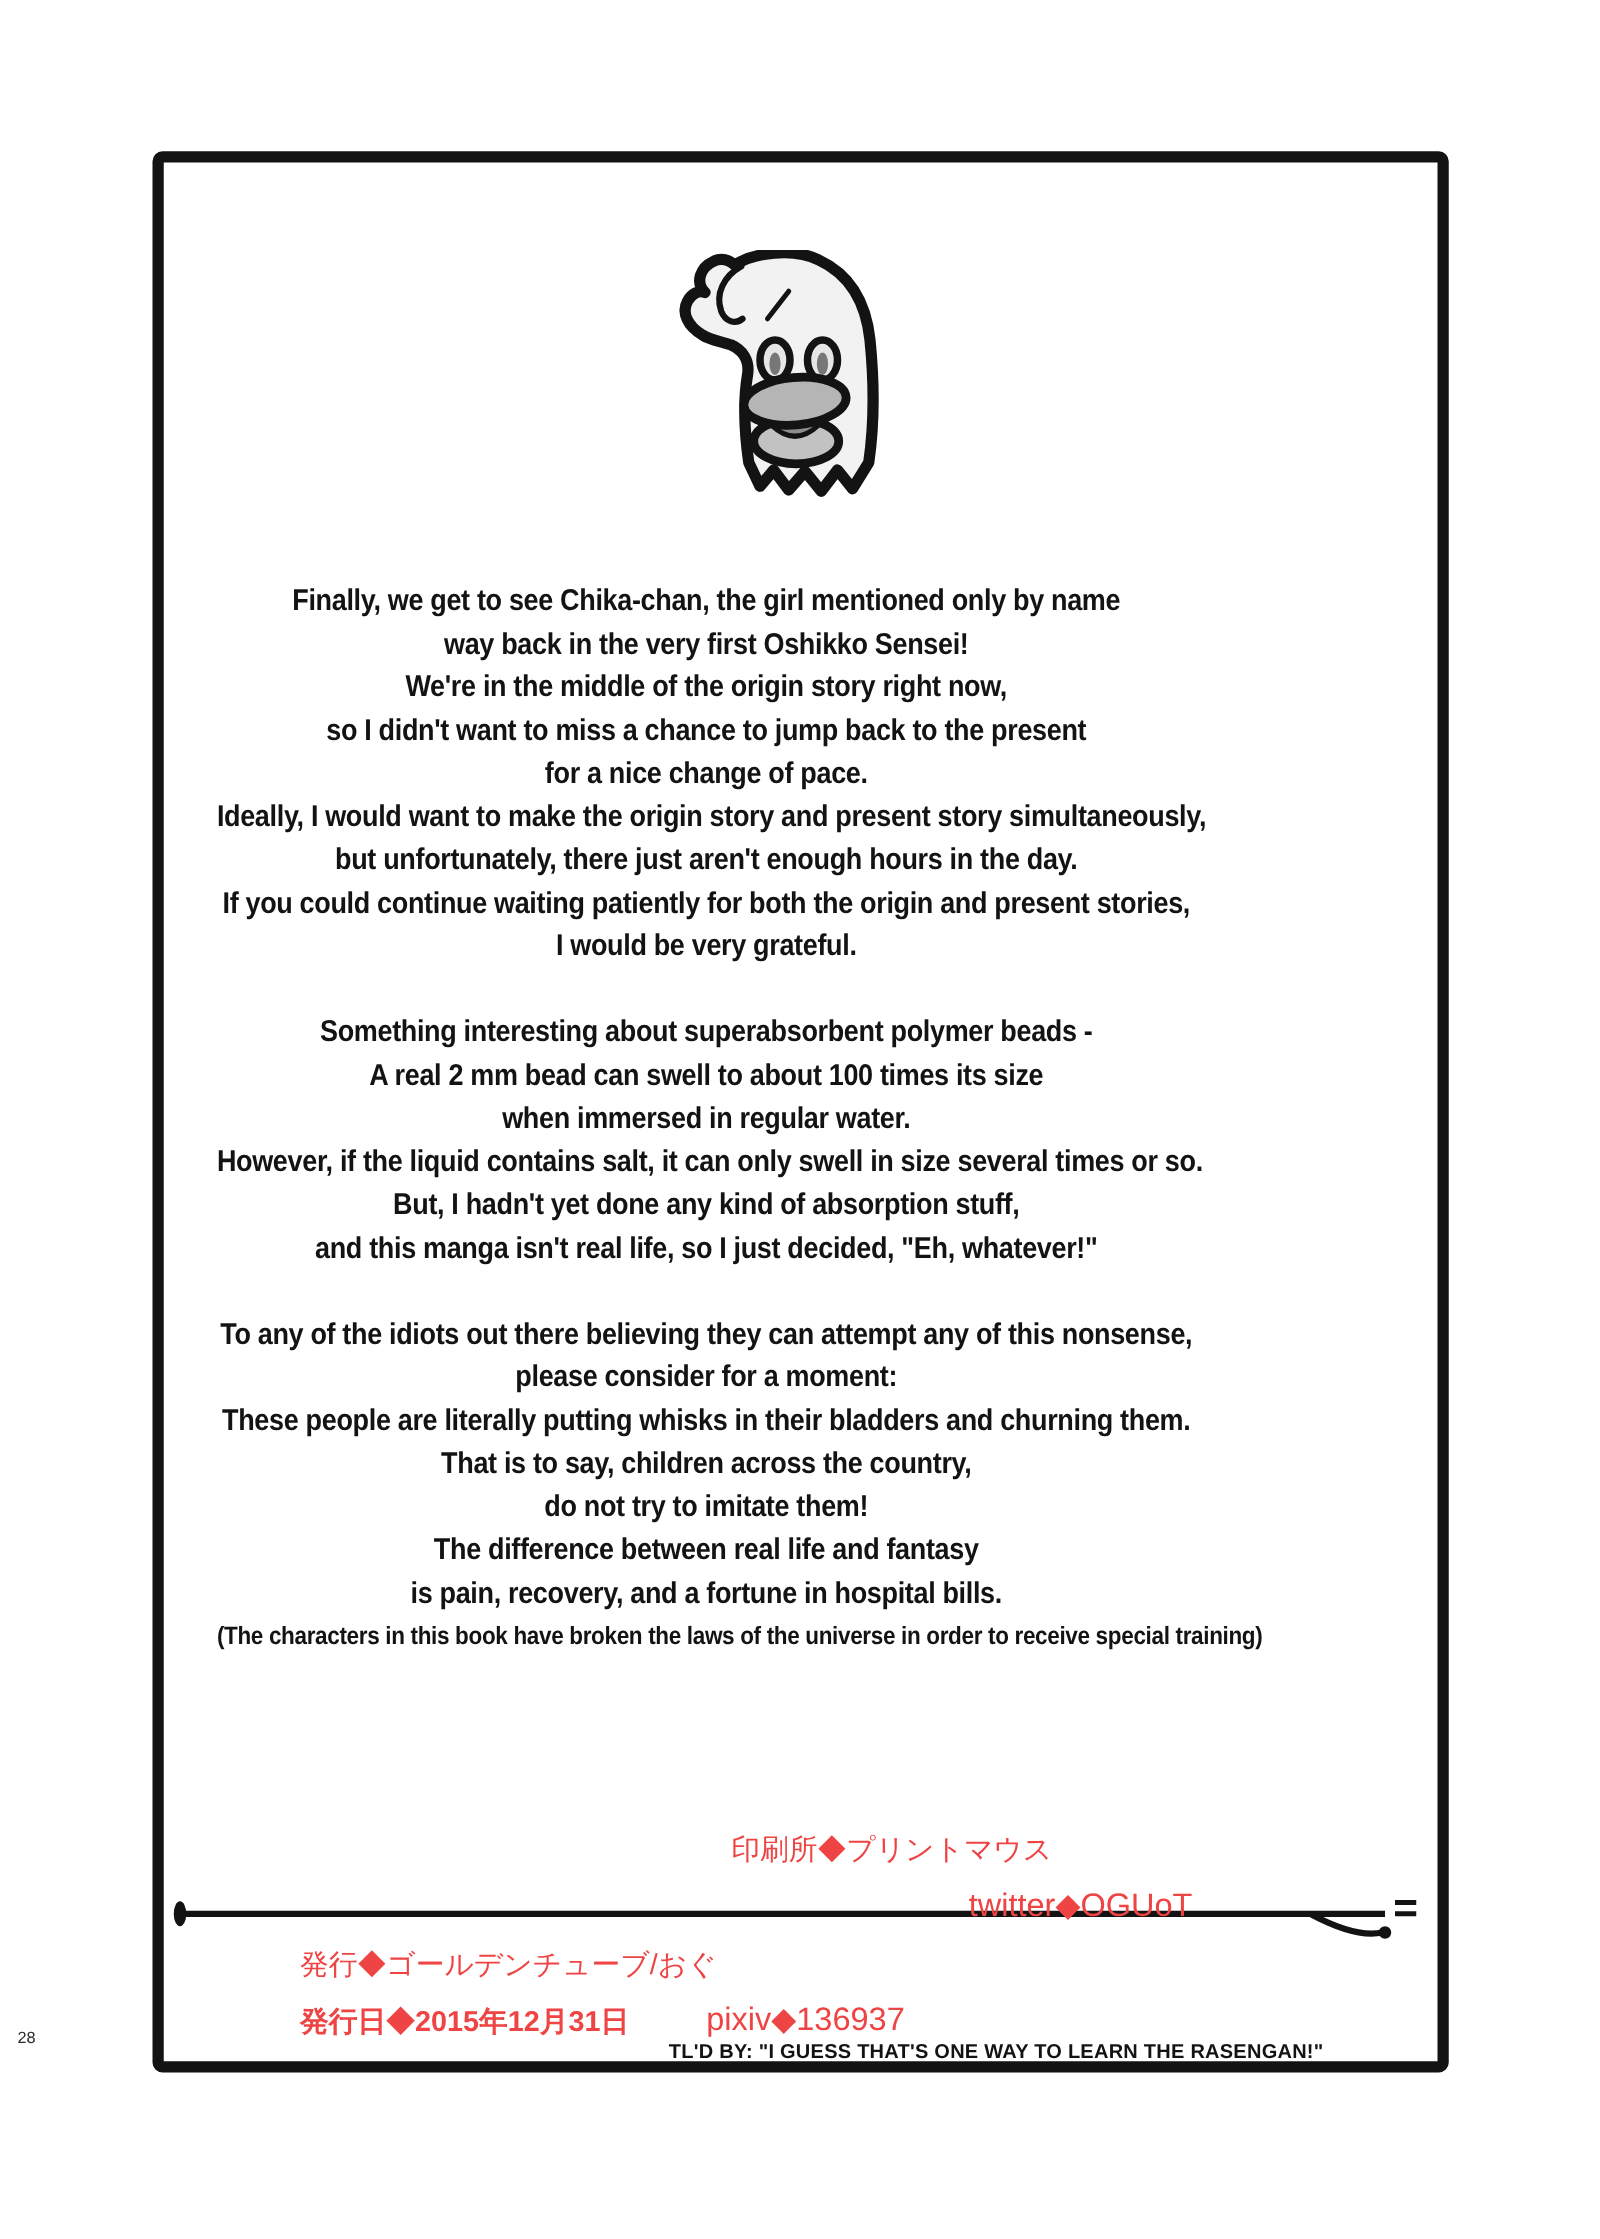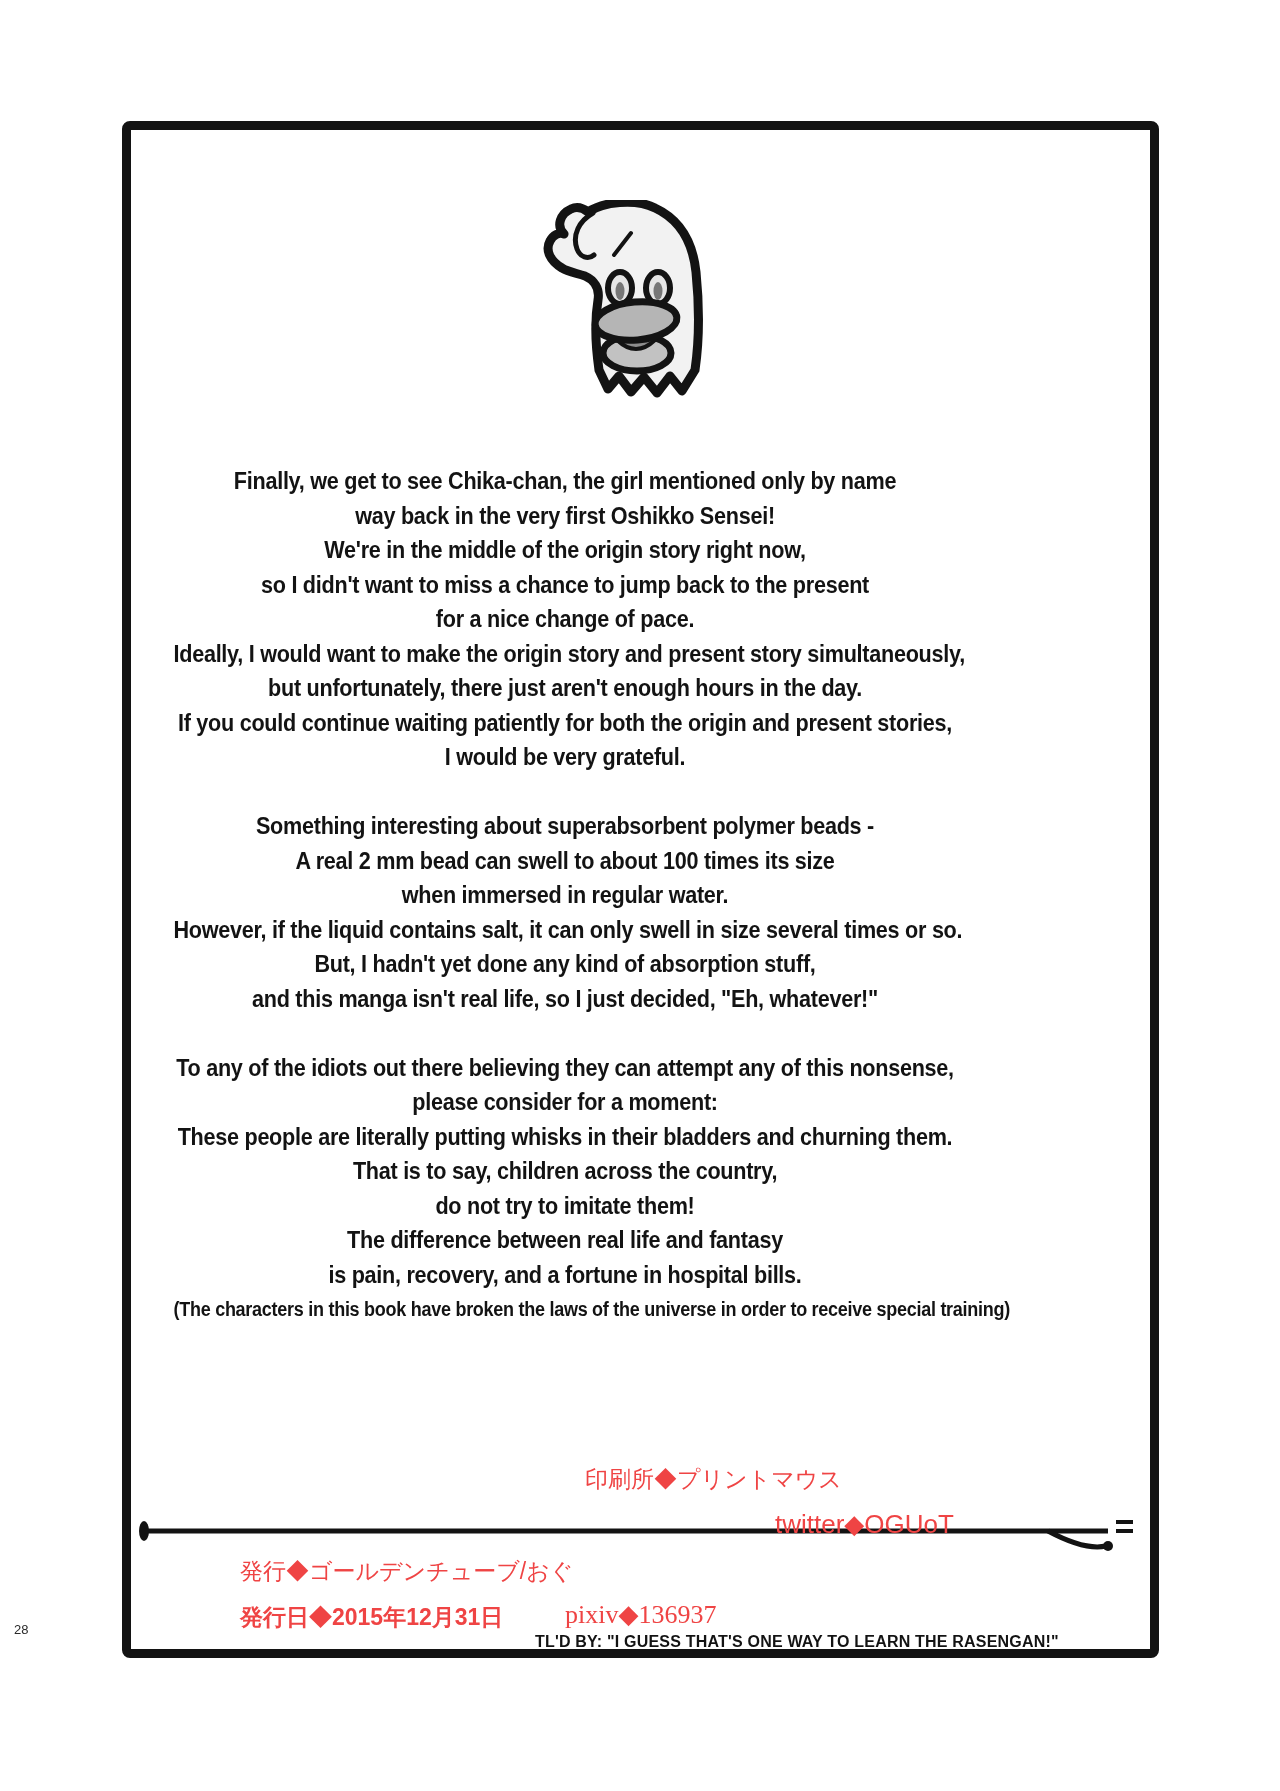--- a/index.html
+++ b/index.html
@@ -38,21 +38,21 @@
     font-size:23px;
     line-height:30px;
     color:#ef4444;
     white-space:nowrap;
     margin-left:30px;
   }
   .credit.lat { font-size:26px; }
   .c-publisher { left:210px; top:1556px; }
   .c-printer   { left:555px; top:1464px; }
   .c-date      { left:210px; top:1602px;font-weight:bold; }
-  .c-pixiv     { left:535px; top:1600px;font-family:Liberation Serif, serif; }
+  .c-pixiv     { left:535px; top:1600px; }
   .c-twitter   { left:745px; top:1509px; }
   .tl-note {
     position:absolute; left:535px; top:1633px;
     font-size:16px; font-weight:bold;
     letter-spacing:0.2px;
     white-space:nowrap;
   }
   .page-num {
     position:absolute; left:14px; top:1622px;
     font-size:13px; color:#2a2a2a;

